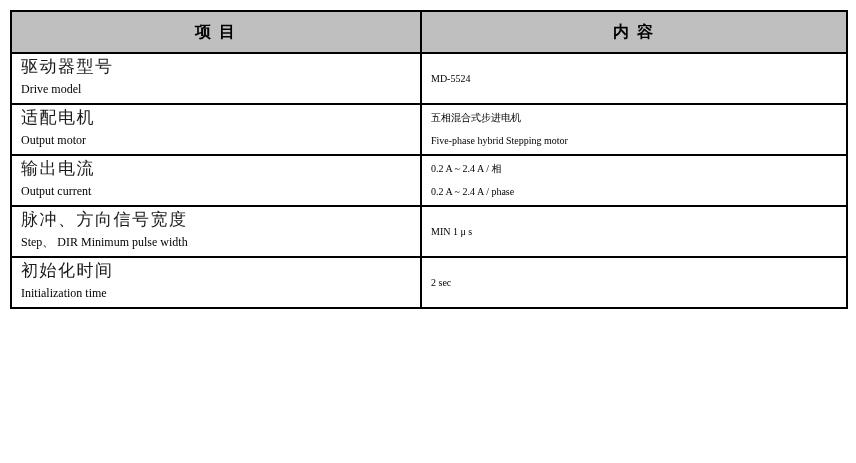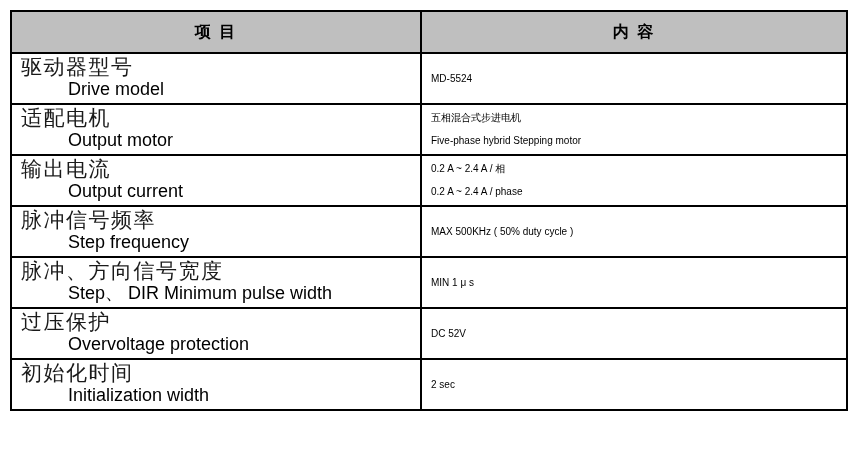--- a/index.html
+++ b/index.html
@@ -6,20 +6,21 @@
   html, body {
     width: 856px; height: 463px;
     background: #ffffff;
     font-family: "Liberation Sans", sans-serif;
     color: #000000;
   }
   .page {
     position: relative;
     width: 856px; height: 463px;
     overflow: hidden;
+    font-family: Liberation Serif, serif;
   }
   table.spec-table {
     position: absolute;
     left: 10px; top: 10px;
     width: 836px;
     border-collapse: collapse;
     table-layout: fixed;
   }
   .spec-table col.col-item { width: 410px; }
   .spec-table col.col-content { width: 426px; }
@@ -35,29 +36,28 @@
     vertical-align: middle;
     letter-spacing: 2px;
   }
   .spec-table tbody tr { height: 50px; }
   .spec-table td {
     vertical-align: middle;
     padding: 1px 8px 2px 9px;
     font-size: 15px;
   }
   .label-zh {
-    font-size: 21px;
+    font-size: 17px;
     line-height: 23px;
     letter-spacing: 1.5px;
     color: #1a1a1a;
   }
   .label-en {
-    font-size: 18px;
+    font-size: 12px;
     line-height: 23px;
-    margin-left: 47px;
   }
   .content-line {
     font-size: 10px;
     line-height: 23px;
   }
   .content-line:empty { display: none; }
 </style>
 </head>
 <body>
 
@@ -99,52 +99,32 @@
           <div class="label-zh">输出电流</div>
           <div class="label-en">Output current</div>
         </td>
         <td class="content-cell">
           <div class="content-line">0.2 A ~ 2.4 A / 相</div>
           <div class="content-line">0.2 A ~ 2.4 A / phase</div>
         </td>
       </tr>
       <tr>
         <td class="label-cell">
-          <div class="label-zh">脉冲信号频率</div>
-          <div class="label-en">Step frequency</div>
-        </td>
-        <td class="content-cell">
-          <div class="content-line">MAX 500KHz ( 50% duty cycle )</div>
-
-        </td>
-      </tr>
-      <tr>
-        <td class="label-cell">
           <div class="label-zh">脉冲、方向信号宽度</div>
           <div class="label-en">Step、 DIR Minimum pulse width</div>
         </td>
         <td class="content-cell">
           <div class="content-line">MIN 1 μ s</div>
 
         </td>
       </tr>
       <tr>
         <td class="label-cell">
-          <div class="label-zh">过压保护</div>
-          <div class="label-en">Overvoltage protection</div>
-        </td>
-        <td class="content-cell">
-          <div class="content-line">DC 52V</div>
-
-        </td>
-      </tr>
-      <tr>
-        <td class="label-cell">
           <div class="label-zh">初始化时间</div>
-          <div class="label-en">Initialization width</div>
+          <div class="label-en">Initialization time</div>
         </td>
         <td class="content-cell">
           <div class="content-line">2 sec</div>
 
         </td>
       </tr>
     </tbody>
   </table>
 </div>
 

